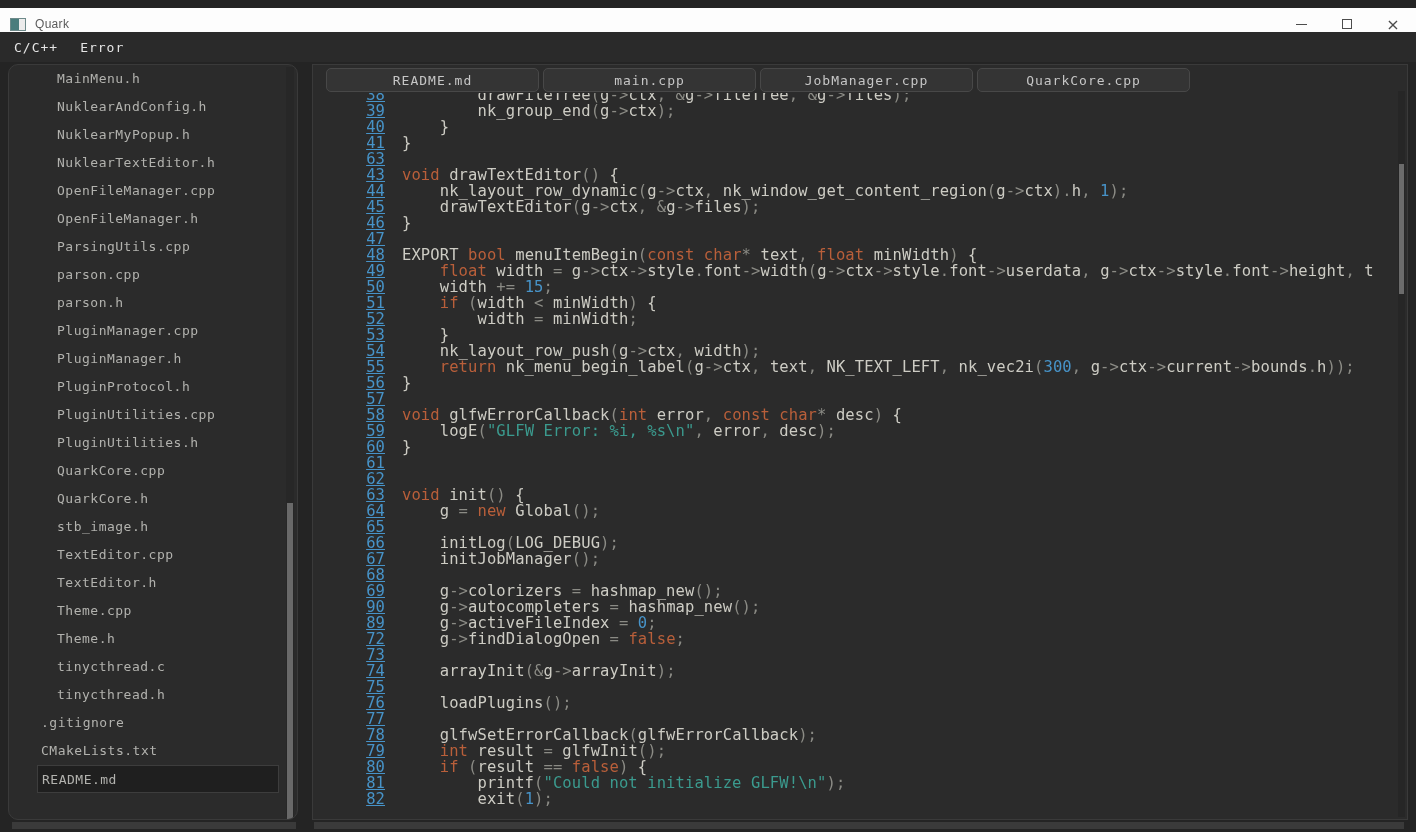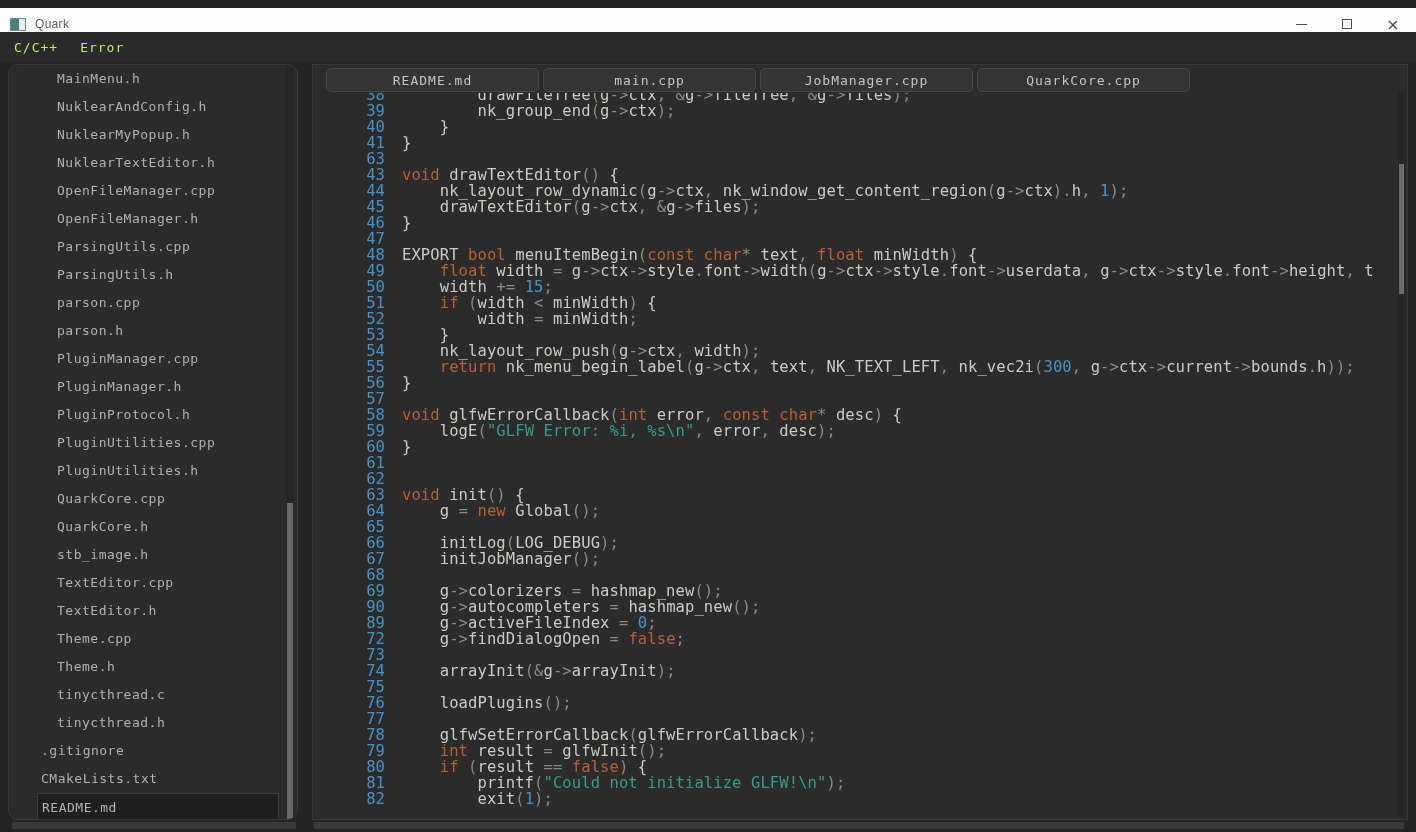--- a/index.html
+++ b/index.html
@@ -17,21 +17,21 @@
   .win-btn { width:46px; height:32px; display:flex; align-items:center; justify-content:center;
              color:#4c4c4c; font-size:14px; background:transparent; border:none;
              font-family:"DejaVu Sans", "Liberation Sans", sans-serif; }
   .win-btn.min span { display:block; width:11px; height:0; border-top:1px solid #4c4c4c; }
   .win-btn.max span { display:block; width:10px; height:10px; border:1px solid #4c4c4c; }
   .win-btn.close { font-size:16px; }
 
   
   .menubar { position:absolute; left:0; top:32px; width:1416px; height:30px;
              background:#2a2a2a; display:flex; align-items:center; padding-left:14px; }
-  .menu-item { color:#bef264; font-size:13px; letter-spacing:1px; margin-right:22px; cursor:default; }
+  .menu-item { color:#e5e5e5; font-size:13px; letter-spacing:1px; margin-right:22px; cursor:default; }
 
   
   .panel { position:absolute; background:#2b2b2b; border:1px solid #3a3a3a; }
   .sidebar { left:8px; top:64px; width:290px; height:756px; overflow:hidden;border-radius:10px; }
   .editor  { left:312px; top:64px; width:1096px; height:756px; overflow:hidden; }
 
   
   .file-list { position:absolute; left:0; top:0; right:14px; }
   .file-row { height:28px; line-height:28px; font-size:13px; letter-spacing:0.5px;
               color:#b2b2ae; white-space:nowrap; overflow:hidden; }
@@ -52,21 +52,21 @@
   .tab { width:213px; height:24px; margin-right:4px; background:#343434;
          border:1px solid #484848; border-radius:5px; display:flex; align-items:center;
          justify-content:center; font-size:13px; letter-spacing:1px; color:#c6c6c6;
          white-space:nowrap; cursor:default; }
 
   
   .code { position:absolute; left:0; top:28px; right:10px; bottom:2px; overflow:hidden; }
   .code-inner { margin-top:-6px; }
   .code-line { display:flex; height:16px; line-height:16px; font-size:15.5px;
                letter-spacing:0.1px; white-space:pre; }
-  .ln { width:72px; flex:0 0 72px; text-align:right; color:var(--c-ln); }
+  .ln { width:72px; flex:0 0 72px; text-align:right; color:var(--c-ln);text-decoration:underline; }
   .tks { margin-left:17px; color:var(--c-def); }
   .tk-d { color:var(--c-def); }
   .tk-k { color:var(--c-kw); }
   .tk-s { color:var(--c-str); }
   .tk-n { color:var(--c-num); }
   .tk-p { color:var(--c-punct); }
 
   .ed-vtrack { position:absolute; right:2px; top:26px; width:7px; bottom:2px; background:#262626; }
   .ed-vthumb { position:absolute; left:1px; width:5px; top:73px; height:130px; background:#6b6b6b; }
 </style>
@@ -94,21 +94,20 @@
 
 <div class="panel sidebar">
   <div class="file-list">
       <div class="file-row ind1">MainMenu.h</div>
       <div class="file-row ind1">NuklearAndConfig.h</div>
       <div class="file-row ind1">NuklearMyPopup.h</div>
       <div class="file-row ind1">NuklearTextEditor.h</div>
       <div class="file-row ind1">OpenFileManager.cpp</div>
       <div class="file-row ind1">OpenFileManager.h</div>
       <div class="file-row ind1">ParsingUtils.cpp</div>
-      <div class="file-row ind1">ParsingUtils.h</div>
       <div class="file-row ind1">parson.cpp</div>
       <div class="file-row ind1">parson.h</div>
       <div class="file-row ind1">PluginManager.cpp</div>
       <div class="file-row ind1">PluginManager.h</div>
       <div class="file-row ind1">PluginProtocol.h</div>
       <div class="file-row ind1">PluginUtilities.cpp</div>
       <div class="file-row ind1">PluginUtilities.h</div>
       <div class="file-row ind1">QuarkCore.cpp</div>
       <div class="file-row ind1">QuarkCore.h</div>
       <div class="file-row ind1">stb_image.h</div>

